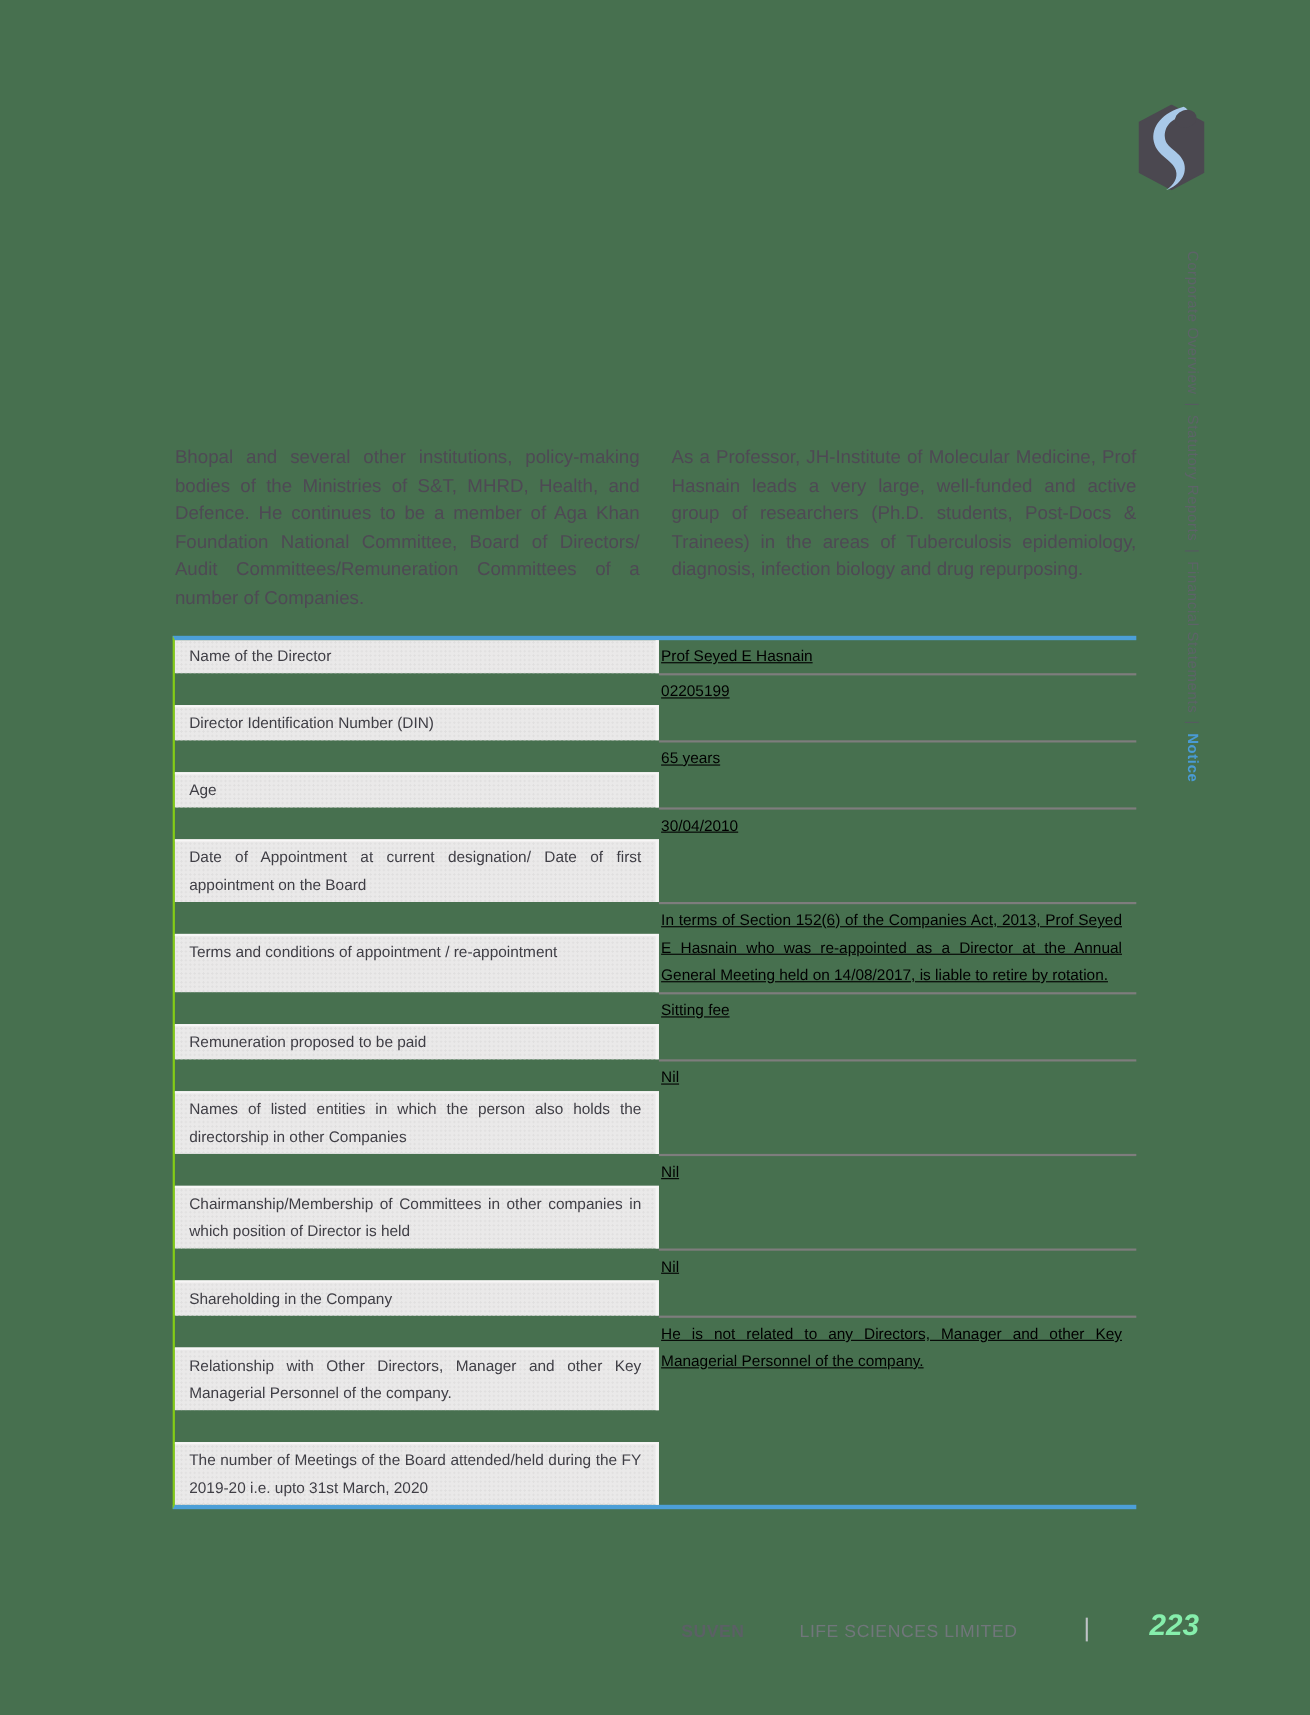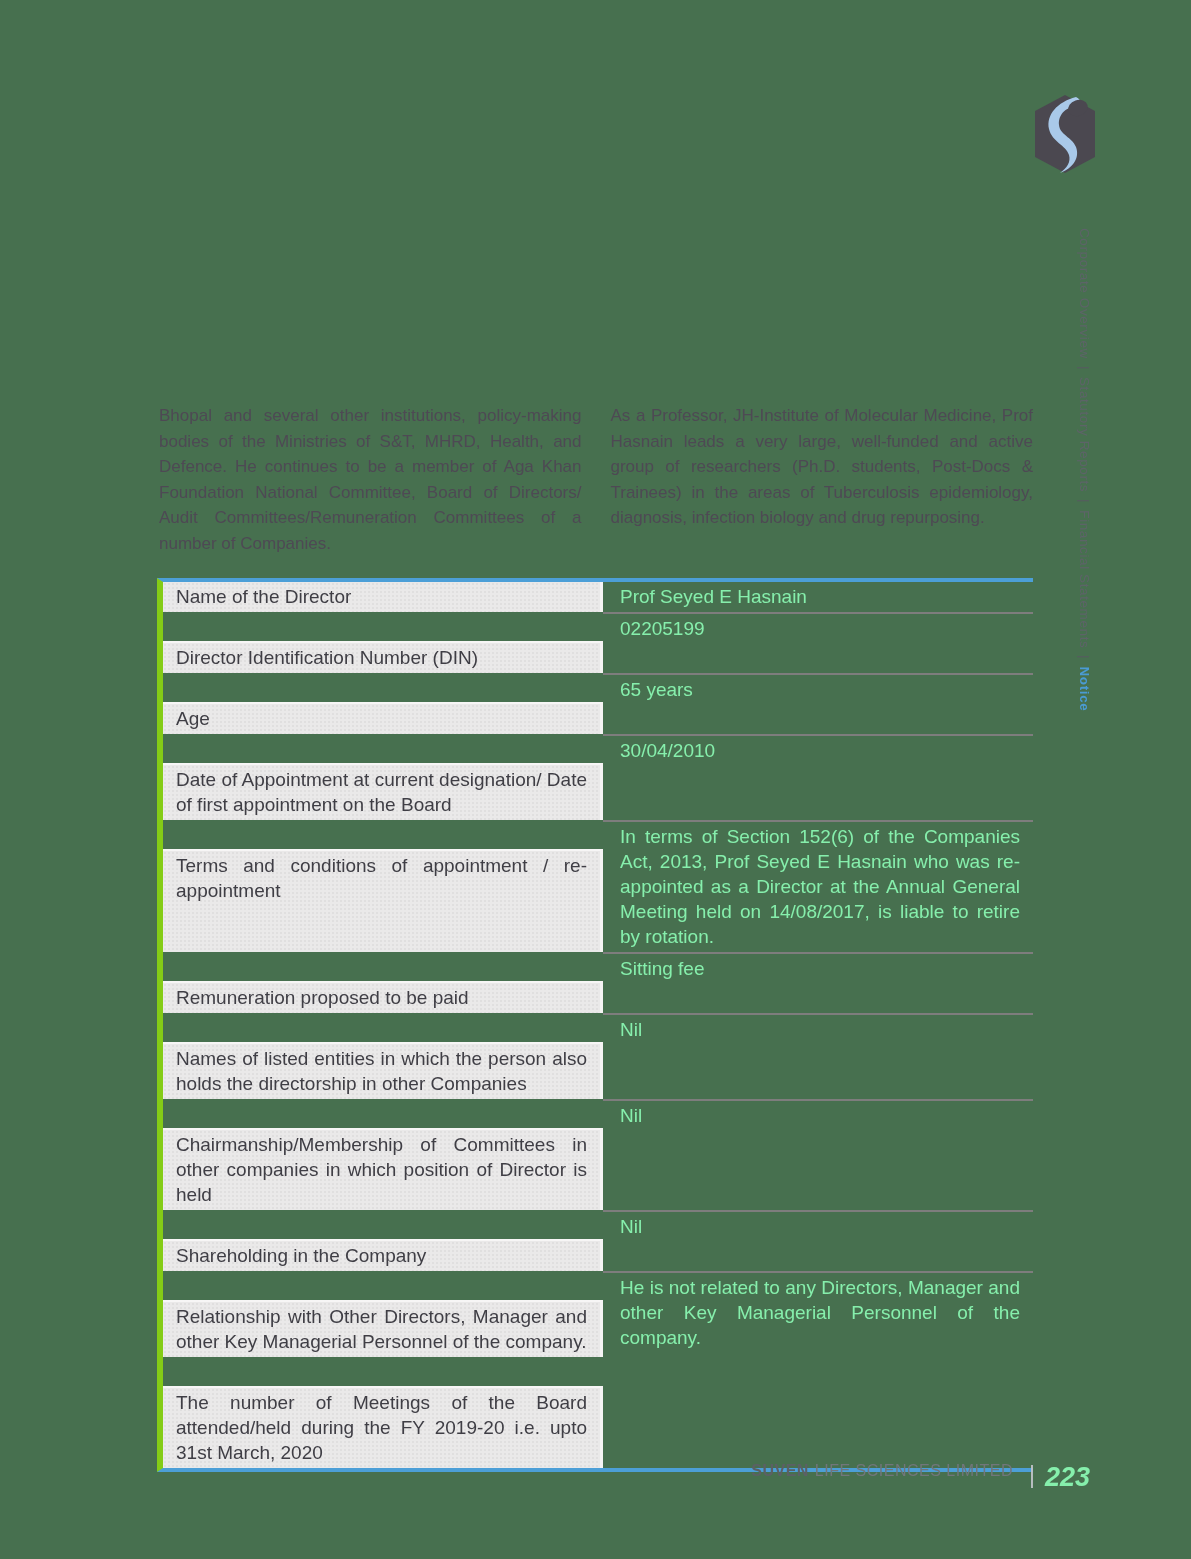--- a/index.html
+++ b/index.html
@@ -61,51 +61,53 @@
   }
 
   
   .dtable {
     position: absolute;
     left: 157px;
     top: 578px;
     width: 876px;
     border-top: 4px solid #4C9FD7;
     border-bottom: 4px solid #4C9FD7;
-    border-left: 6px solid #84cc16;
-    font-size: 19px;
+    border-left: 2px solid #84cc16;
+    font-size: 14px;
     line-height: 25px;
   }
   .trow { display: flex; }
   .tcell { padding: 2px 13px 3px 13px; text-align: justify; }
   .tcell.lbl {
     width: 440px;
     flex: 0 0 440px;
     background-color: #EAE9E9;
     background-image: radial-gradient(#E0DFDF 1px, transparent 1px);
     background-size: 4px 4px;
     border-right: 3px solid #F5F4F4;
     color: #3F3E45;
   }
   .tcell.val {
     flex: 1;
-    padding-left: 17px;
-    color: #86efac;
+    padding-left: 2px;
+    color: #000000;
+    text-decoration: underline;
   }
   .trow + .trow .tcell.lbl { border-top: 2px solid #F7F6F6; margin-top: 29px; }
   .trow + .trow .tcell.val { border-top: 2px solid #7E7D7D; }
 
   
   .footer {
     position: absolute;
     top: 1462px;
     right: 101px;
     display: flex;
-    align-items: flex-start;
+    align-items: flex-end;
     white-space: nowrap;
+    gap: 44px;
   }
   .footer .co-bold {
     font-size: 16px;
     font-weight: bold;
     letter-spacing: 0.5px;
     color: #5B6065;
   }
   .footer .co-rest {
     font-size: 16px;
     letter-spacing: 0.5px;

